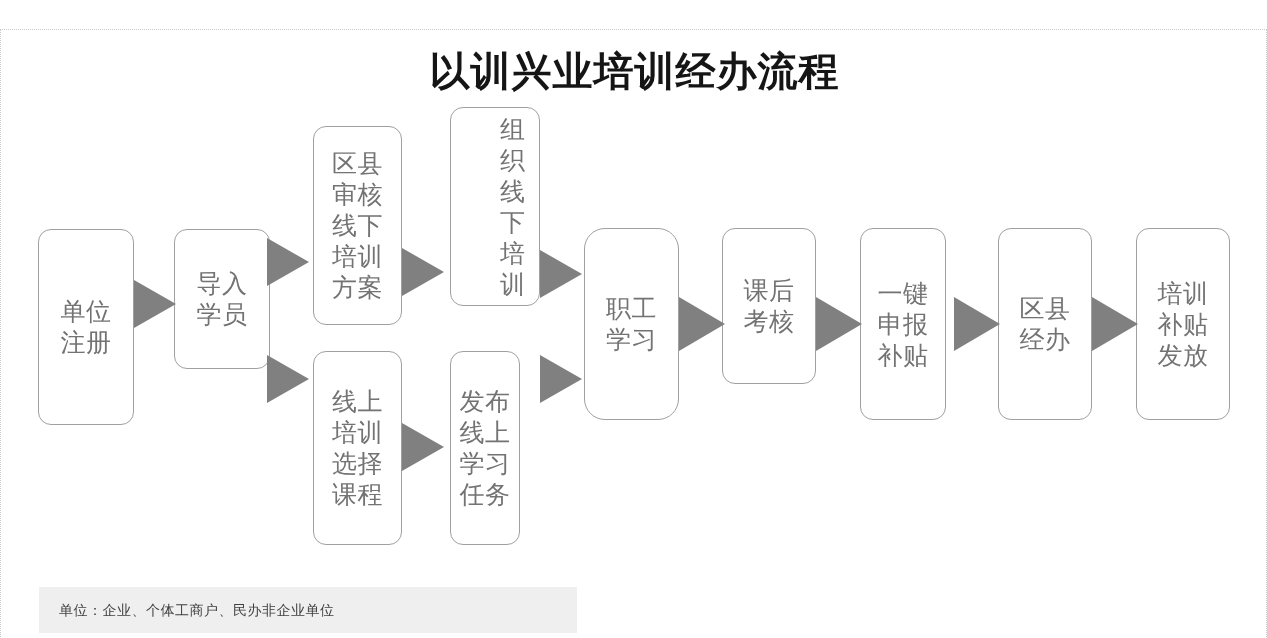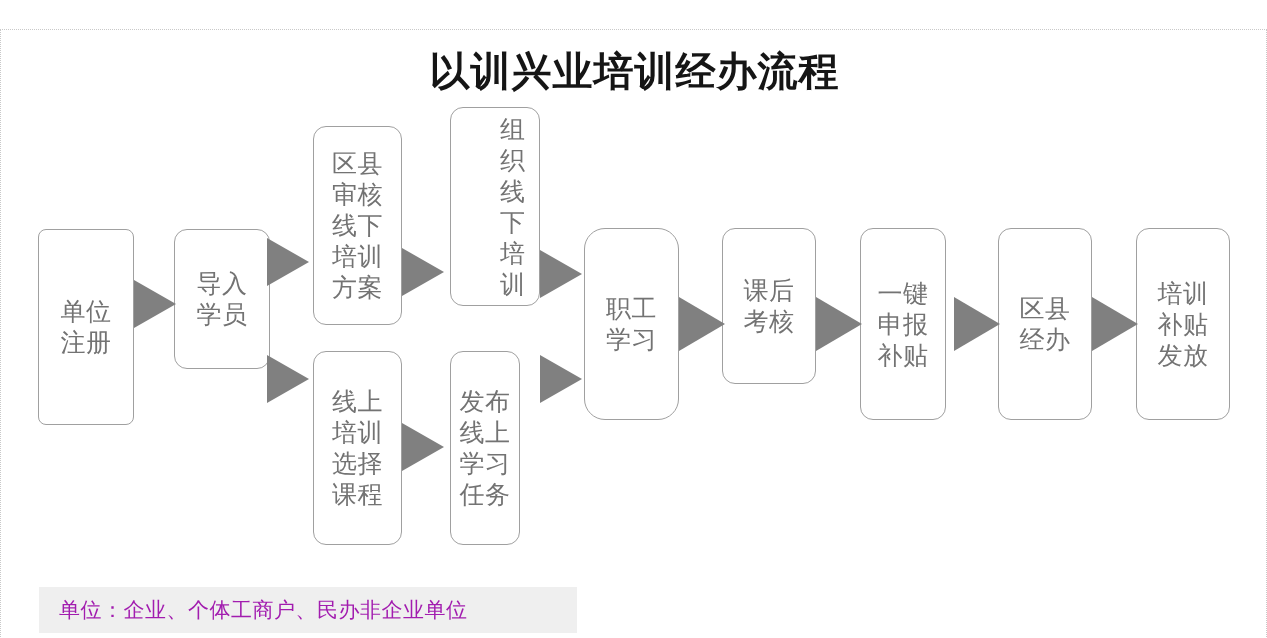--- a/index.html
+++ b/index.html
@@ -76,36 +76,36 @@
     width: 538px;
     height: 46px;
     background: #efefef;
     display: flex;
     align-items: center;
     box-sizing: border-box;
     padding-left: 20px;
   }
   #footnote-text {
     font-family: "DejaVu Sans", "Liberation Sans", sans-serif;
-    font-size: 21px;
+    font-size: 14px;
     line-height: 26px;
-    color: #a21caf;
+    color: #404040;
     letter-spacing: 0.5px;
     white-space: nowrap;
   }
 </style>
 </head>
 <body>
 
 <div id="canvas">
 
   <div id="title">以训兴业培训经办流程</div>
 
   <div id="nodes-layer">
-      <div class="node" style="left: 37px; top: 199px; width: 96px; height: 196px; border-radius: 8px;">
+      <div class="node" style="left: 37px; top: 199px; width: 96px; height: 196px;">
         <div class="node-label">单位
 注册</div>
       </div>
       <div class="node" style="left: 173px; top: 199px; width: 96px; height: 140px;">
         <div class="node-label">导入
 学员</div>
       </div>
       <div class="node" style="left: 312px; top: 96px; width: 89px; height: 199px;">
         <div class="node-label">区县
 审核

